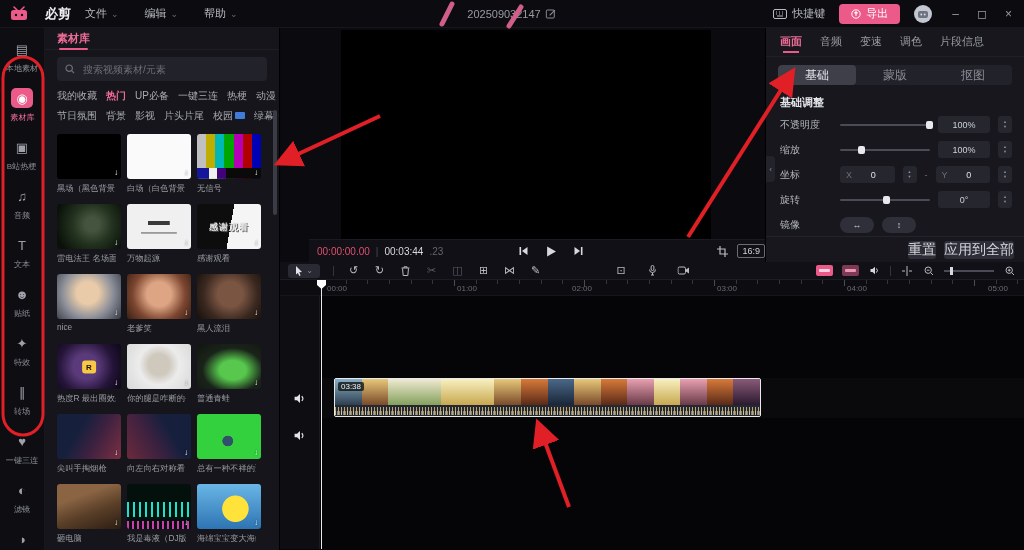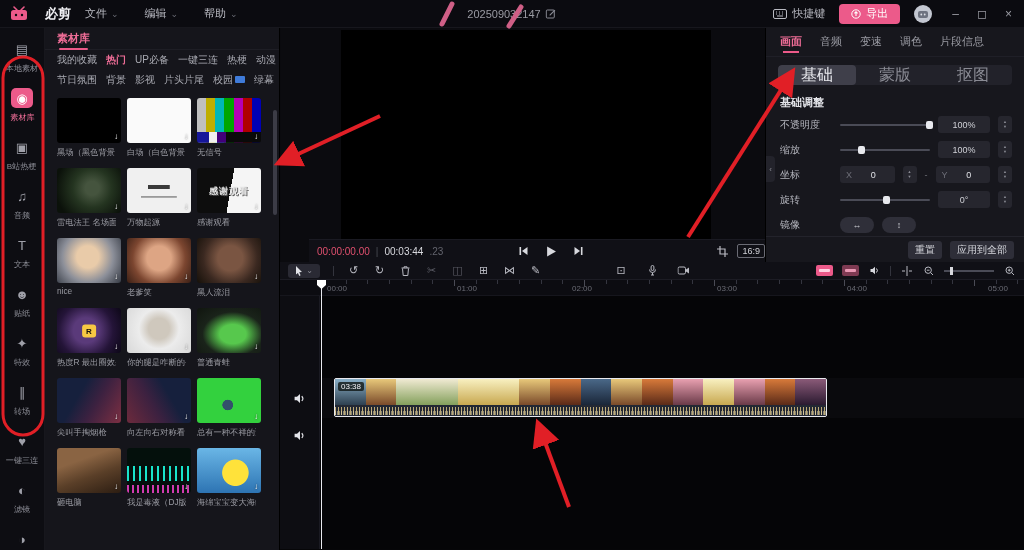--- a/index.html
+++ b/index.html
@@ -83,39 +83,39 @@
   .pv-right{margin-left:auto;display:flex;align-items:center;gap:9px;}
   .ratio{border:1px solid #6a6b74;border-radius:2px;font-size:9px;color:#d0d1d7;padding:1px 4px;}
 
   
   .inspector{position:absolute;left:765px;top:28px;width:259px;height:234px;background:#17171d;border-left:1px solid #000;}
   .insp-tabs{display:flex;gap:18px;padding:6px 14px 4px;border-bottom:1px solid #1f1f27;}
   .insp-tab{font-size:11px;color:#9a9ba3;position:relative;padding-bottom:3px;}
   .insp-tab.active{color:#ee6d97;font-weight:700;}
   .insp-tab.active::after{content:"";position:absolute;left:3px;right:3px;bottom:-1px;height:2px;background:#ec5a8a;}
   .segmented{display:flex;margin:8px 12px 6px;background:#22222a;border-radius:4px;overflow:hidden;height:20px;}
-  .segment{flex:1;display:flex;align-items:center;justify-content:center;font-size:16px;color:#8a8b94;}
+  .segment{flex:1;display:flex;align-items:center;justify-content:center;font-size:12px;color:#8a8b94;}
   .segment.active{background:#3f3f4a;color:#e8e9ee;border-radius:4px;}
   .section-title{font-size:11px;color:#e3e4e9;font-weight:700;padding:4px 14px 2px;}
   .ctl-row{display:flex;align-items:center;height:25px;padding:0 12px 0 14px;gap:8px;}
   .ctl-label{width:52px;font-size:10px;color:#b4b5bd;flex:none;}
   .slider{flex:1;position:relative;height:10px;}
   .slider .trk{position:absolute;left:0;right:0;top:4px;height:2px;background:#4a4b56;border-radius:1px;}
   .slider .hd{position:absolute;top:1px;width:7px;height:8px;background:#e8e9ee;border-radius:2px;}
   .valbox{width:52px;height:17px;background:#26262e;border-radius:3px;display:flex;align-items:center;justify-content:center;font-size:9px;color:#cfd0d6;flex:none;}
   .stepper{width:14px;height:17px;background:#26262e;border-radius:3px;display:flex;flex-direction:column;align-items:center;justify-content:center;gap:1px;flex:none;}
   .stepper span{font-size:4px;color:#8a8b94;line-height:4px;}
   .coordbox{width:62px;height:17px;background:#26262e;border-radius:3px;display:flex;align-items:center;font-size:9px;padding:0 6px;gap:6px;}
   .coordbox .axis{color:#6e6f78;}
   .coordbox .num{color:#e0e1e6;margin:0 auto;}
   .dash{color:#6e6f78;font-size:9px;}
   .mirror-btn{width:34px;height:16px;background:#2f2f39;border-radius:8px;display:flex;align-items:center;justify-content:center;font-size:9px;color:#c8c9cf;}
   .divline{height:1px;background:#26262e;margin:4px 14px;}
   .insp-bottom{position:absolute;left:0;bottom:0;width:100%;height:26px;border-top:1px solid #23232b;background:#17171d;display:flex;align-items:center;justify-content:flex-end;gap:8px;padding:0 10px;}
-  .gray-btn{height:18px;background:#2e2e38;border-radius:3px;color:#d6d7dd;font-size:10px;display:flex;align-items:center;justify-content:center;padding:0 7px;}
+  .gray-btn{height:18px;background:#2e2e38;border-radius:3px;color:#d6d7dd;font-size:14px;display:flex;align-items:center;justify-content:center;padding:0 0;}
   .collapse-handle{position:absolute;left:0;top:128px;width:9px;height:26px;background:#23232b;border-radius:0 4px 4px 0;display:flex;align-items:center;justify-content:center;font-size:8px;color:#8a8b94;}
 
   
   .timeline{position:absolute;left:280px;top:262px;width:744px;height:288px;background:#060608;}
   .tl-toolbar{position:relative;height:18px;background:#101016;border-bottom:1px solid #1c1c24;display:flex;align-items:center;padding:0 8px;gap:13px;font-size:11px;color:#b9bac2;}
   .tool{display:flex;align-items:center;justify-content:center;min-width:13px;}
   .tool.dim{color:#5a5b64;}
   .tool-select{width:32px;height:14px;background:#2a2a34;border-radius:3px;display:flex;align-items:center;justify-content:center;gap:3px;}
   .tl-divider{width:1px;height:10px;background:#33343d;}
   .tl-center{position:absolute;left:50%;transform:translateX(-50%);display:flex;gap:18px;align-items:center;}
@@ -127,21 +127,21 @@
   .zoom-slider{width:50px;height:2px;background:#4a4b56;position:relative;}
   .zoom-slider .zh{position:absolute;left:6px;top:-3px;width:3px;height:8px;background:#d8d9de;}
   .tl-ruler{position:relative;height:16px;background:#0c0c11;border-bottom:1px solid #16161d;overflow:hidden;}
   .tick{position:absolute;top:0;width:1px;height:4px;background:#34353f;}
   .tick.major{height:6px;background:#4a4b55;}
   .tick-label{position:absolute;top:4px;font-size:8px;color:#6a6b74;}
   .tl-tracks{position:relative;height:253px;background:#050507;}
   .track-headcol{position:absolute;left:0;top:0;width:40px;height:100%;background:#0d0d12;border-right:1px solid #1a1a22;}
   .spk{position:absolute;left:10px;width:20px;height:20px;display:flex;align-items:center;justify-content:center;}
   .lane1-bg{position:absolute;left:41px;top:82px;right:0;height:40px;background:#0a0a0d;}
-  .clip{position:absolute;left:54px;top:82px;width:493px;height:39px;border:1px solid #e8e9ee;border-radius:2px;overflow:hidden;background:#737373;}
+  .clip{position:absolute;left:54px;top:82px;width:427px;height:39px;border:1px solid #e8e9ee;border-radius:2px;overflow:hidden;background:#737373;}
   .strip{display:flex;height:26px;}
   .frame{flex:1;}
   .f0{background:linear-gradient(#8ab0c8,#2e4050);} .f1{background:linear-gradient(#e8c87a,#7a4a2a);}
   .f2{background:linear-gradient(#f0ead2,#84a05c);} .f3{background:linear-gradient(#f8f0c0,#c8a850);}
   .f4{background:linear-gradient(#d87a3a,#5a2a18);} .f5{background:linear-gradient(#8a5a78,#2a1a30);}
   .f6{background:linear-gradient(#e8a0b0,#6a3a48);} .f7{background:linear-gradient(#4a6888,#1a2638);}
   .clip-time{position:absolute;left:3px;top:3px;font-size:8px;color:#f0f0f4;background:rgba(10,14,10,.75);padding:0 3px;border-radius:2px;}
   .wave{position:absolute;left:0;right:0;bottom:0;height:11px;background:#232833;}
   .wave::before{content:"";position:absolute;left:0;right:0;bottom:1px;height:8px;background:repeating-linear-gradient(90deg,#d8c184 0 1px,transparent 1px 3px);opacity:.85;}
   .wave::after{content:"";position:absolute;left:0;right:0;bottom:1px;height:4px;background:repeating-linear-gradient(90deg,#efe3b6 0 1px,transparent 1px 2px);opacity:.5;}
@@ -261,20 +261,27 @@
         <span class="lb">滤镜</span>
       </div>
       <div class="side-item">
         <span class="ic">◑</span>
       </div>
     </div>
 
   <div class="materials">
     <div class="mat-head">
       <span class="mat-tab">素材库</span>
+    </div>
+    <div class="searchbox">
+      <svg class="ic-svg" width="10" height="10" viewBox="0 0 10 10">
+          <circle cx="4.2" cy="4.2" r="3.2" fill="none" stroke="#6e6f78" stroke-width="1.2"></circle>
+          <path d="M6.6 6.6 L9 9" stroke="#6e6f78" stroke-width="1.2"></path>
+        </svg>
+      <input placeholder="搜索视频素材/元素" style="">
     </div>
     <div class="chips" id="chips1">
         <span class="chip">我的收藏</span>
         <span class="chip active">热门</span>
         <span class="chip">UP必备</span>
         <span class="chip">一键三连</span>
         <span class="chip">热梗</span>
         <span class="chip">动漫</span>
       </div>
     <div class="chips" id="chips2">

